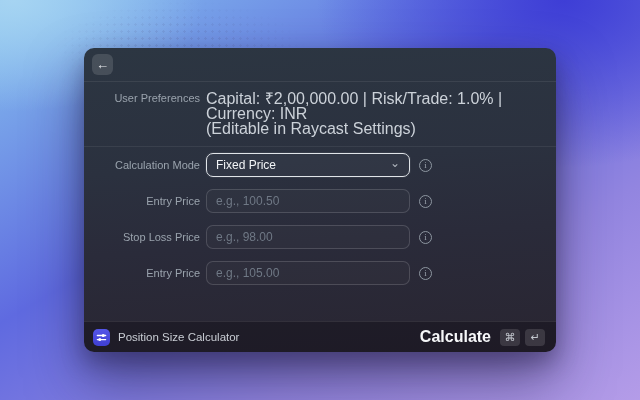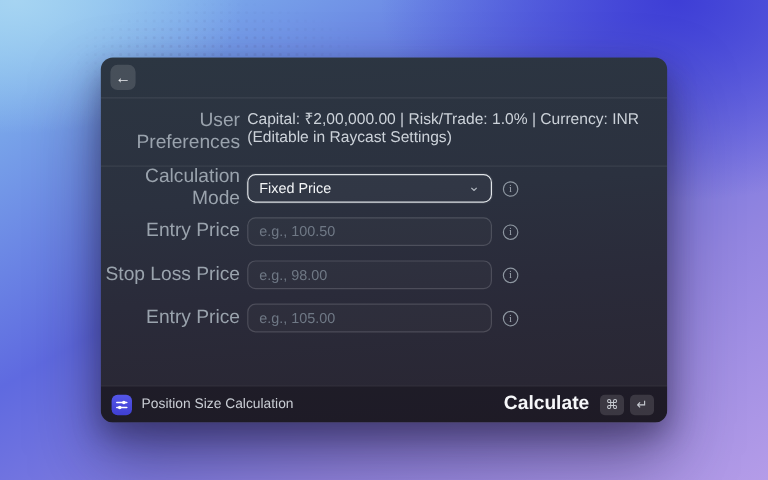--- a/index.html
+++ b/index.html
@@ -33,25 +33,25 @@
     width: 21px; height: 21px; border-radius: 6px; background: rgba(255,255,255,0.13);
     color: #e9ebee; font-size: 13px; line-height: 1;
     display: flex; align-items: center; justify-content: center; cursor: pointer;
   }
   .prefs {
     display: flex; padding: 9px 0 10px 0;
     border-bottom: 1px solid rgba(255,255,255,0.07);
   }
   .col-label {
     width: 116px; flex: 0 0 116px; text-align: right;
-    color: #9aa3ad; font-size: 16px;
+    color: #9aa3ad; font-size: 11px;
   }
   .prefs .col-label { padding-top: 1px; }
   .prefs-value {
-    margin-left: 6px; color: #ccd2d9; font-size: 13px; line-height: 15px; max-width: 330px;
+    margin-left: 6px; color: #ccd2d9; font-size: 16px; line-height: 15px; max-width: 330px;
   }
   .form { padding-top: 6px; }
   .row { display: flex; align-items: center; height: 24px; margin-bottom: 12px; }
   .control {
     margin-left: 6px; width: 204px; height: 24px; border-radius: 7px;
     display: flex; align-items: center; padding: 0 9px; font-size: 12px;
   }
   .dropdown {
     border: 1px solid #e0e4e8; background: rgba(255,255,255,0.03);
     color: #f2f4f6; justify-content: space-between; cursor: pointer;
@@ -146,21 +146,21 @@
 
   <div class="win-footer">
     <div class="ext-icon">
       <svg width="11" height="11" viewBox="0 0 16 16" aria-hidden="true">
         <line x1="2" y1="5" x2="14" y2="5" stroke="#ffffff" stroke-width="2" stroke-linecap="round"></line>
         <circle cx="10.5" cy="5" r="2.2" fill="#ffffff"></circle>
         <line x1="2" y1="11" x2="14" y2="11" stroke="#ffffff" stroke-width="2" stroke-linecap="round"></line>
         <circle cx="5.5" cy="11" r="2.2" fill="#ffffff"></circle>
       </svg>
     </div>
-    <span class="footer-title">Position Size Calculation</span>
+    <span class="footer-title">Position Size Calculator</span>
     <button class="footer-action">
       <span class="calc-label">Calculate</span>
       <span class="keycap">⌘</span>
       <span class="keycap">↵</span>
     </button>
   </div>
 
 </div>
 
 </body></html>

